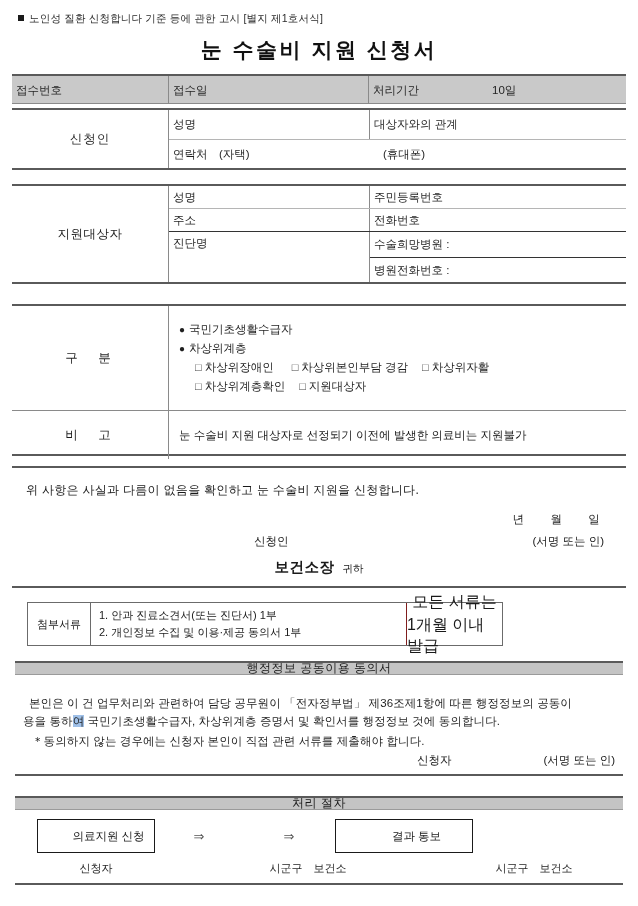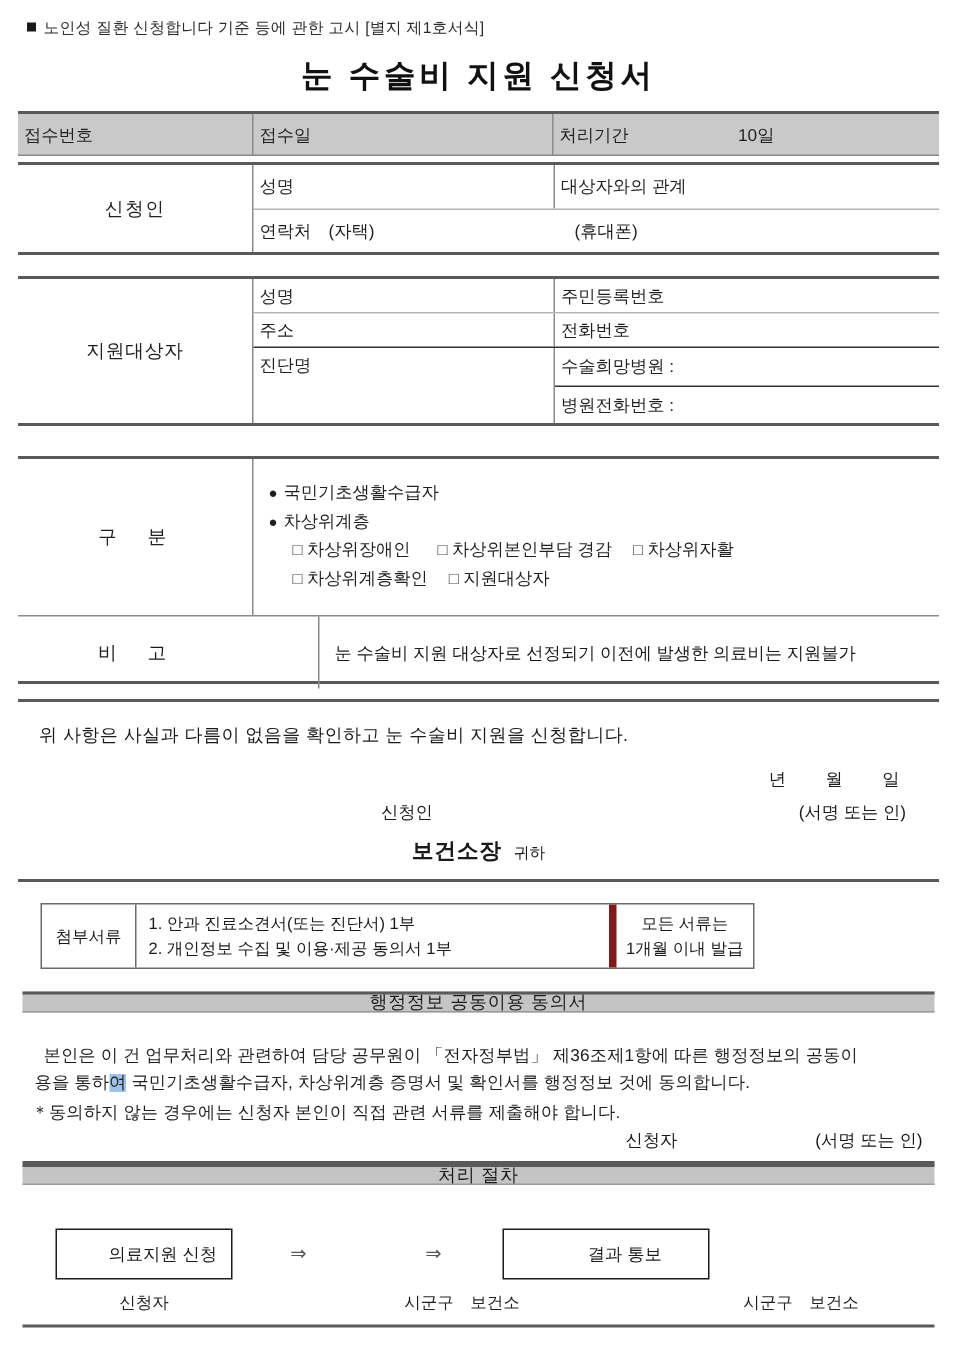--- a/index.html
+++ b/index.html
@@ -194,21 +194,20 @@
   #remark-row .body {
     flex: 1;
     border-left: 1px solid #8a8a8a;
     padding: 4px 0 4px 10px;
     display: flex;
     flex-direction: column;
     justify-content: center;
     gap: 4px;
     font-size: 11.5px;
     box-sizing: border-box;
-    margin-left: 44px;
   }
 
   
   #declaration {
     position: absolute;
     left: 12px;
     top: 466px;
     width: 614px;
     height: 122px;
     border-top: 2px solid #5a5a5a;
@@ -289,27 +288,27 @@
     padding: 3px 0 3px 8px;
     display: flex;
     flex-direction: column;
     justify-content: center;
     gap: 2px;
     font-size: 11px;
     box-sizing: border-box;
   }
   #attach-table .note {
     width: 96px;
-    border-left: 5px solid #7f1d1d;
+    border-left: 1px solid #7f1d1d;
     display: flex;
     flex-direction: column;
     align-items: center;
     justify-content: center;
     gap: 2px;
-    font-size: 11px;
+    font-size: 16px;
     box-sizing: border-box;
   }
 
   
   .section-bar {
     position: absolute;
     left: 15px;
     width: 608px;
     height: 14px;
     background: #c4c4c4;
@@ -317,42 +316,42 @@
     border-bottom: 1px solid #9a9a9a;
     display: flex;
     align-items: center;
     justify-content: center;
     font-size: 12px;
     letter-spacing: 0.5px;
     box-sizing: border-box;
     color: #1a1a1a;
   }
   #consent-bar { top: 661px; }
-  #process-bar { top: 776px; text-align: center; }
+  #process-bar { top: 796px; text-align: center; }
 
   
   #consent-body {
     position: absolute;
     left: 15px;
     top: 690px;
     width: 608px;
     height: 86px;
     box-sizing: border-box;
     border-bottom: 2px solid #5a5a5a;
   }
   .consent-p {
     position: absolute;
     font-size: 11.5px;
     letter-spacing: 0.1px;
     white-space: nowrap;
     color: #1f1f1f;
   }
   #consent-l1 { left: 14px; top: 6px; }
   #consent-l2 { left: 8px; top: 24px; }
-  #consent-l3 { left: 6px; top: 44px; }
+  #consent-l3 { left: 17px; top: 44px; }
   .sel {
     background: #9fc0e8;
   }
   #consent-signer {
     position: absolute;
     left: 402px;
     top: 63px;
     font-size: 11.5px;
     white-space: nowrap;
   }

